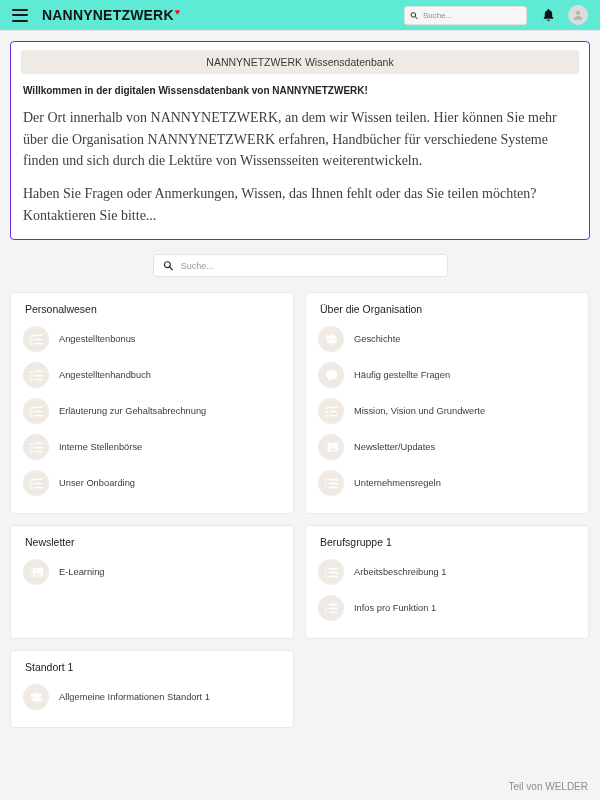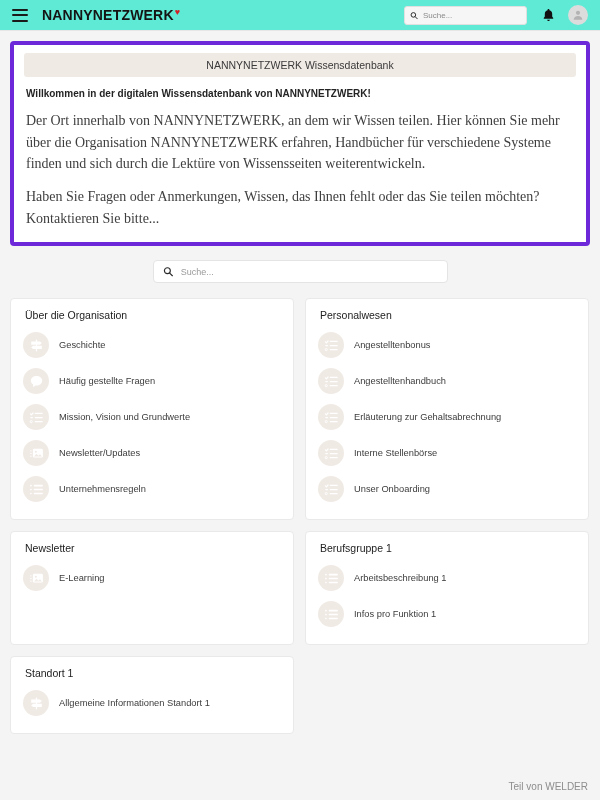--- a/index.html
+++ b/index.html
@@ -103,21 +103,21 @@
     display: flex;
     align-items: center;
     justify-content: center;
   }
 
   
   .page { padding: 10px 10px 0 10px; }
 
   .intro-card {
     background: #ffffff;
-    border: 4px solid #6d28d9;
+    border: 1px solid #6d28d9;
     border-radius: 4px;
     padding: 8px 10px 13px 10px;
   }
   .intro-banner {
     background: #f0eae5;
     border-radius: 3px;
     text-align: center;
     font-size: 10.5px;
     color: #3a3a3a;
     padding: 6px 8px;
@@ -270,20 +270,91 @@
       <svg width="11" height="11" viewBox="0 0 16 16">
         <circle cx="6.8" cy="6.8" r="4.6" fill="none" stroke="#2b2b2b" stroke-width="1.8"></circle>
         <line x1="10.4" y1="10.4" x2="14.6" y2="14.6" stroke="#2b2b2b" stroke-width="1.8" stroke-linecap="round"></line>
       </svg>
       <input type="text" placeholder="Suche..." style="">
     </div>
   </div>
 
   <div class="grid" id="card-grid">
   <div class="card">
+    <div class="card-title">Personalwesen</div>
+    <div class="entries">
+          <div class="entry">
+            <span class="entry-icon">
+              <svg width="15" height="15" viewBox="0 0 24 24">
+                <path d="M2.2 6.2l1.5 1.6 2.8-3" fill="none" stroke="#ffffff" stroke-width="1.8" stroke-linecap="round" stroke-linejoin="round"></path>
+                <rect x="9" y="4.2" width="13" height="2.1" rx="1" fill="#ffffff"></rect>
+                <rect x="2" y="11" width="4.4" height="2.1" rx="1" fill="#ffffff"></rect>
+                <rect x="9" y="11" width="13" height="2.1" rx="1" fill="#ffffff"></rect>
+                <circle cx="3.6" cy="18.6" r="1.7" fill="none" stroke="#ffffff" stroke-width="1.6"></circle>
+                <rect x="9" y="17.6" width="13" height="2.1" rx="1" fill="#ffffff"></rect>
+              </svg>
+            </span>
+            <span class="entry-label">Angestelltenbonus</span>
+          </div>
+          <div class="entry">
+            <span class="entry-icon">
+              <svg width="15" height="15" viewBox="0 0 24 24">
+                <path d="M2.2 6.2l1.5 1.6 2.8-3" fill="none" stroke="#ffffff" stroke-width="1.8" stroke-linecap="round" stroke-linejoin="round"></path>
+                <rect x="9" y="4.2" width="13" height="2.1" rx="1" fill="#ffffff"></rect>
+                <rect x="2" y="11" width="4.4" height="2.1" rx="1" fill="#ffffff"></rect>
+                <rect x="9" y="11" width="13" height="2.1" rx="1" fill="#ffffff"></rect>
+                <circle cx="3.6" cy="18.6" r="1.7" fill="none" stroke="#ffffff" stroke-width="1.6"></circle>
+                <rect x="9" y="17.6" width="13" height="2.1" rx="1" fill="#ffffff"></rect>
+              </svg>
+            </span>
+            <span class="entry-label">Angestelltenhandbuch</span>
+          </div>
+          <div class="entry">
+            <span class="entry-icon">
+              <svg width="15" height="15" viewBox="0 0 24 24">
+                <path d="M2.2 6.2l1.5 1.6 2.8-3" fill="none" stroke="#ffffff" stroke-width="1.8" stroke-linecap="round" stroke-linejoin="round"></path>
+                <rect x="9" y="4.2" width="13" height="2.1" rx="1" fill="#ffffff"></rect>
+                <rect x="2" y="11" width="4.4" height="2.1" rx="1" fill="#ffffff"></rect>
+                <rect x="9" y="11" width="13" height="2.1" rx="1" fill="#ffffff"></rect>
+                <circle cx="3.6" cy="18.6" r="1.7" fill="none" stroke="#ffffff" stroke-width="1.6"></circle>
+                <rect x="9" y="17.6" width="13" height="2.1" rx="1" fill="#ffffff"></rect>
+              </svg>
+            </span>
+            <span class="entry-label">Erläuterung zur Gehaltsabrechnung</span>
+          </div>
+          <div class="entry">
+            <span class="entry-icon">
+              <svg width="15" height="15" viewBox="0 0 24 24">
+                <path d="M2.2 6.2l1.5 1.6 2.8-3" fill="none" stroke="#ffffff" stroke-width="1.8" stroke-linecap="round" stroke-linejoin="round"></path>
+                <rect x="9" y="4.2" width="13" height="2.1" rx="1" fill="#ffffff"></rect>
+                <rect x="2" y="11" width="4.4" height="2.1" rx="1" fill="#ffffff"></rect>
+                <rect x="9" y="11" width="13" height="2.1" rx="1" fill="#ffffff"></rect>
+                <circle cx="3.6" cy="18.6" r="1.7" fill="none" stroke="#ffffff" stroke-width="1.6"></circle>
+                <rect x="9" y="17.6" width="13" height="2.1" rx="1" fill="#ffffff"></rect>
+              </svg>
+            </span>
+            <span class="entry-label">Interne Stellenbörse</span>
+          </div>
+          <div class="entry">
+            <span class="entry-icon">
+              <svg width="15" height="15" viewBox="0 0 24 24">
+                <path d="M2.2 6.2l1.5 1.6 2.8-3" fill="none" stroke="#ffffff" stroke-width="1.8" stroke-linecap="round" stroke-linejoin="round"></path>
+                <rect x="9" y="4.2" width="13" height="2.1" rx="1" fill="#ffffff"></rect>
+                <rect x="2" y="11" width="4.4" height="2.1" rx="1" fill="#ffffff"></rect>
+                <rect x="9" y="11" width="13" height="2.1" rx="1" fill="#ffffff"></rect>
+                <circle cx="3.6" cy="18.6" r="1.7" fill="none" stroke="#ffffff" stroke-width="1.6"></circle>
+                <rect x="9" y="17.6" width="13" height="2.1" rx="1" fill="#ffffff"></rect>
+              </svg>
+            </span>
+            <span class="entry-label">Unser Onboarding</span>
+          </div>
+        </div>
+  </div>
+
+  <div class="card">
     <div class="card-title">Über die Organisation</div>
     <div class="entries">
           <div class="entry">
             <span class="entry-icon">
               <svg width="15" height="15" viewBox="0 0 24 24">
                 <rect x="11" y="2.5" width="2" height="19" rx="1" fill="#ffffff"></rect>
                 <path d="M3.5 5.5h14l3 2.6-3 2.6h-14z" fill="#ffffff"></path>
                 <path d="M20.5 12.4h-14l-3 2.6 3 2.6h14z" fill="#ffffff"></path>
               </svg>
             </span>
@@ -333,91 +404,20 @@
                 <rect x="1.8" y="17" width="2.6" height="2.6" rx="1.1" fill="#ffffff"></rect>
                 <rect x="7.6" y="17" width="14.6" height="2.6" rx="1.1" fill="#ffffff"></rect>
               </svg>
             </span>
             <span class="entry-label">Unternehmensregeln</span>
           </div>
         </div>
   </div>
 
   <div class="card">
-    <div class="card-title">Personalwesen</div>
-    <div class="entries">
-          <div class="entry">
-            <span class="entry-icon">
-              <svg width="15" height="15" viewBox="0 0 24 24">
-                <path d="M2.2 6.2l1.5 1.6 2.8-3" fill="none" stroke="#ffffff" stroke-width="1.8" stroke-linecap="round" stroke-linejoin="round"></path>
-                <rect x="9" y="4.2" width="13" height="2.1" rx="1" fill="#ffffff"></rect>
-                <rect x="2" y="11" width="4.4" height="2.1" rx="1" fill="#ffffff"></rect>
-                <rect x="9" y="11" width="13" height="2.1" rx="1" fill="#ffffff"></rect>
-                <circle cx="3.6" cy="18.6" r="1.7" fill="none" stroke="#ffffff" stroke-width="1.6"></circle>
-                <rect x="9" y="17.6" width="13" height="2.1" rx="1" fill="#ffffff"></rect>
-              </svg>
-            </span>
-            <span class="entry-label">Angestelltenbonus</span>
-          </div>
-          <div class="entry">
-            <span class="entry-icon">
-              <svg width="15" height="15" viewBox="0 0 24 24">
-                <path d="M2.2 6.2l1.5 1.6 2.8-3" fill="none" stroke="#ffffff" stroke-width="1.8" stroke-linecap="round" stroke-linejoin="round"></path>
-                <rect x="9" y="4.2" width="13" height="2.1" rx="1" fill="#ffffff"></rect>
-                <rect x="2" y="11" width="4.4" height="2.1" rx="1" fill="#ffffff"></rect>
-                <rect x="9" y="11" width="13" height="2.1" rx="1" fill="#ffffff"></rect>
-                <circle cx="3.6" cy="18.6" r="1.7" fill="none" stroke="#ffffff" stroke-width="1.6"></circle>
-                <rect x="9" y="17.6" width="13" height="2.1" rx="1" fill="#ffffff"></rect>
-              </svg>
-            </span>
-            <span class="entry-label">Angestelltenhandbuch</span>
-          </div>
-          <div class="entry">
-            <span class="entry-icon">
-              <svg width="15" height="15" viewBox="0 0 24 24">
-                <path d="M2.2 6.2l1.5 1.6 2.8-3" fill="none" stroke="#ffffff" stroke-width="1.8" stroke-linecap="round" stroke-linejoin="round"></path>
-                <rect x="9" y="4.2" width="13" height="2.1" rx="1" fill="#ffffff"></rect>
-                <rect x="2" y="11" width="4.4" height="2.1" rx="1" fill="#ffffff"></rect>
-                <rect x="9" y="11" width="13" height="2.1" rx="1" fill="#ffffff"></rect>
-                <circle cx="3.6" cy="18.6" r="1.7" fill="none" stroke="#ffffff" stroke-width="1.6"></circle>
-                <rect x="9" y="17.6" width="13" height="2.1" rx="1" fill="#ffffff"></rect>
-              </svg>
-            </span>
-            <span class="entry-label">Erläuterung zur Gehaltsabrechnung</span>
-          </div>
-          <div class="entry">
-            <span class="entry-icon">
-              <svg width="15" height="15" viewBox="0 0 24 24">
-                <path d="M2.2 6.2l1.5 1.6 2.8-3" fill="none" stroke="#ffffff" stroke-width="1.8" stroke-linecap="round" stroke-linejoin="round"></path>
-                <rect x="9" y="4.2" width="13" height="2.1" rx="1" fill="#ffffff"></rect>
-                <rect x="2" y="11" width="4.4" height="2.1" rx="1" fill="#ffffff"></rect>
-                <rect x="9" y="11" width="13" height="2.1" rx="1" fill="#ffffff"></rect>
-                <circle cx="3.6" cy="18.6" r="1.7" fill="none" stroke="#ffffff" stroke-width="1.6"></circle>
-                <rect x="9" y="17.6" width="13" height="2.1" rx="1" fill="#ffffff"></rect>
-              </svg>
-            </span>
-            <span class="entry-label">Interne Stellenbörse</span>
-          </div>
-          <div class="entry">
-            <span class="entry-icon">
-              <svg width="15" height="15" viewBox="0 0 24 24">
-                <path d="M2.2 6.2l1.5 1.6 2.8-3" fill="none" stroke="#ffffff" stroke-width="1.8" stroke-linecap="round" stroke-linejoin="round"></path>
-                <rect x="9" y="4.2" width="13" height="2.1" rx="1" fill="#ffffff"></rect>
-                <rect x="2" y="11" width="4.4" height="2.1" rx="1" fill="#ffffff"></rect>
-                <rect x="9" y="11" width="13" height="2.1" rx="1" fill="#ffffff"></rect>
-                <circle cx="3.6" cy="18.6" r="1.7" fill="none" stroke="#ffffff" stroke-width="1.6"></circle>
-                <rect x="9" y="17.6" width="13" height="2.1" rx="1" fill="#ffffff"></rect>
-              </svg>
-            </span>
-            <span class="entry-label">Unser Onboarding</span>
-          </div>
-        </div>
-  </div>
-
-  <div class="card">
     <div class="card-title">Newsletter</div>
     <div class="entries">
           <div class="entry">
             <span class="entry-icon">
               <svg width="15" height="15" viewBox="0 0 24 24">
                 <rect x="6.2" y="4.5" width="16" height="14" rx="2" fill="#ffffff"></rect>
                 <circle cx="11" cy="9" r="1.6" fill="#f0eae5"></circle>
                 <path d="M8 16.8l4-4.4 3 3 2.6-2.4 3 3.8z" fill="#f0eae5"></path>
                 <rect x="2" y="6.6" width="2.1" height="2.1" rx="1" fill="#ffffff"></rect>
                 <rect x="2" y="10.9" width="2.1" height="2.1" rx="1" fill="#ffffff"></rect>

